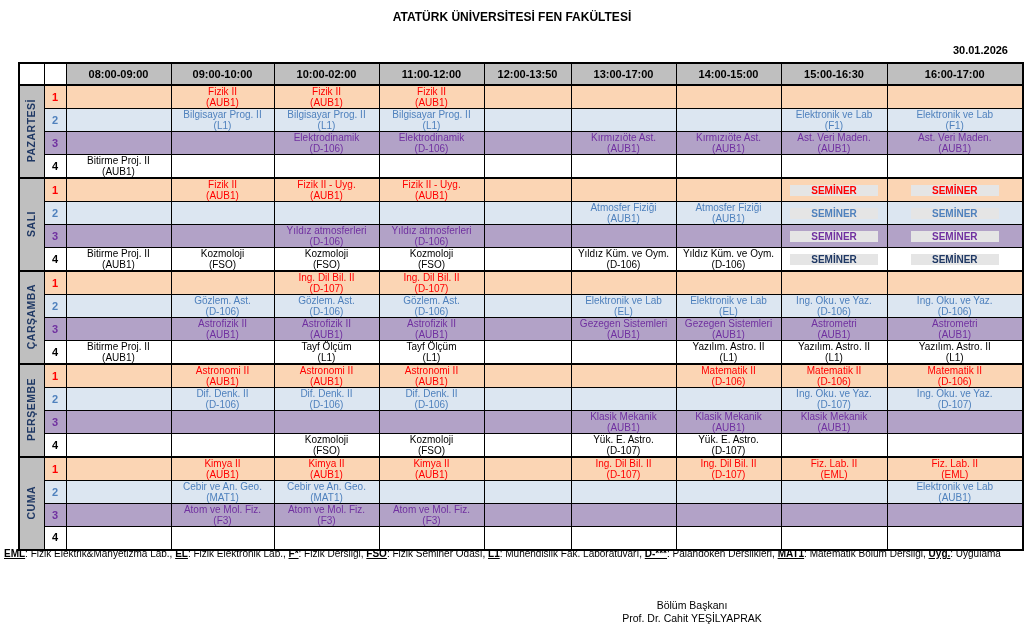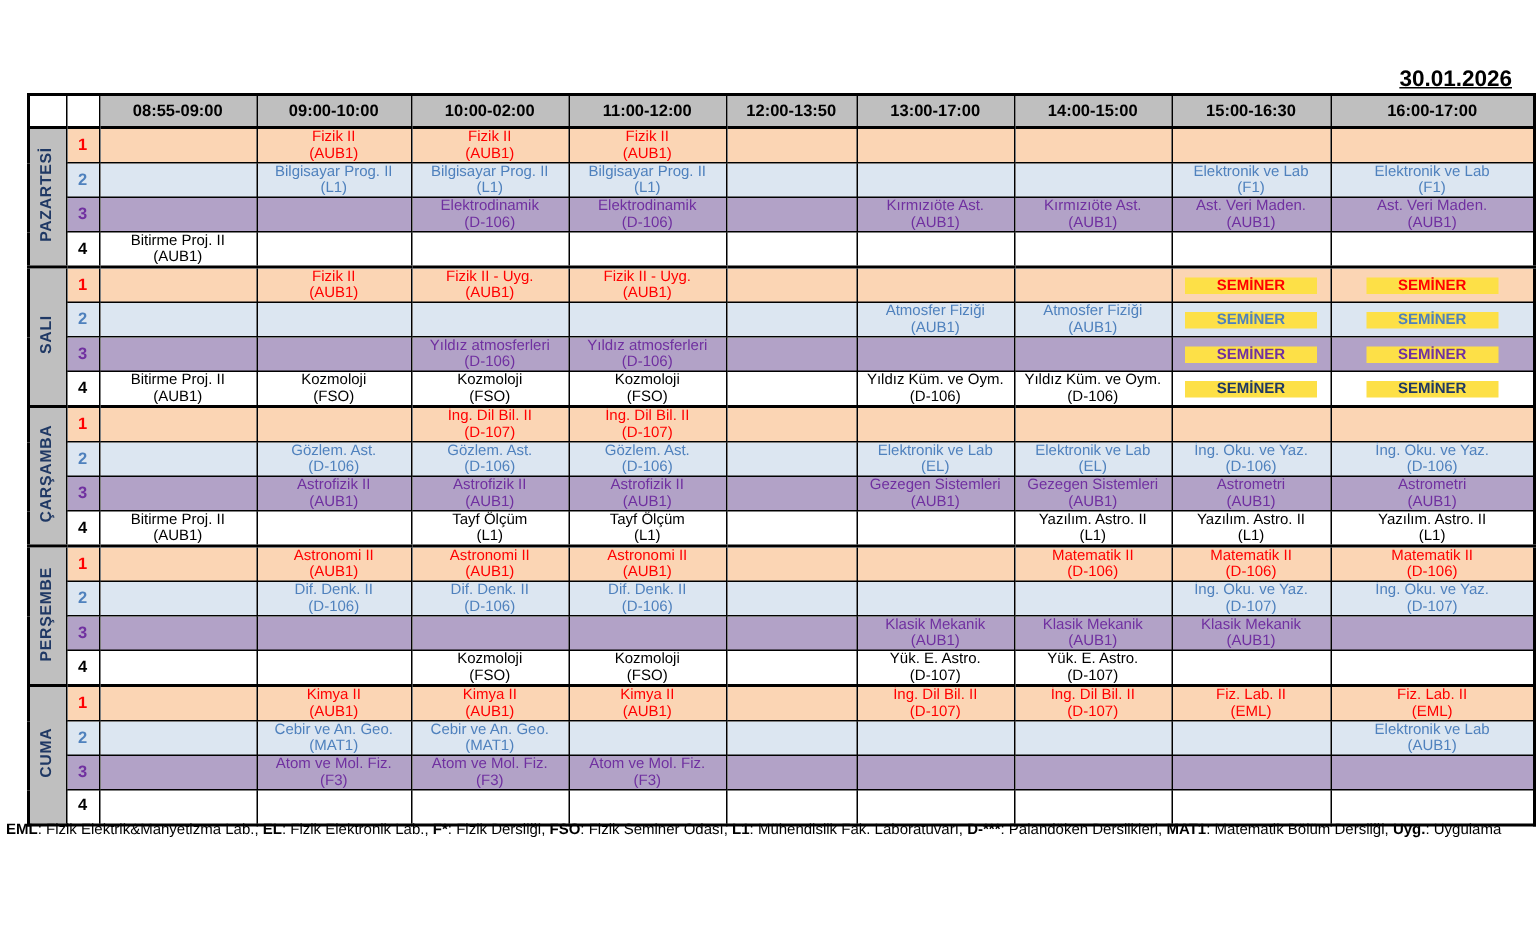--- a/index.html
+++ b/index.html
@@ -2,22 +2,22 @@
 <html><head>
 <meta charset="utf-8">
 <style>
   html,body{margin:0;padding:0;background:#fff;}
   .page{
     position:relative;width:1024px;height:628px;background:#fff;overflow:hidden;
     font-family:"Liberation Sans","DejaVu Sans",sans-serif;color:#000;
   }
   .titles{position:absolute;top:10px;left:0;width:100%;text-align:center;
     font-weight:bold;font-size:12px;line-height:14px;}
-  .doc-date{position:absolute;top:44px;right:16px;font-weight:bold;font-size:15px;
-    text-decoration:underline;}
+  .doc-date{position:absolute;top:44px;right:16px;font-weight:bold;font-size:11px;
+    }
   table.schedule{
     position:absolute;top:62px;left:18px;width:1004px;
     border-collapse:collapse;table-layout:fixed;border:2px solid #000;
   }
   table.schedule th,table.schedule td{
     border:1px solid #000;padding:0;text-align:center;vertical-align:middle;
     overflow:hidden;
   }
   thead th{height:20px;background:#bfbfbf;font-size:11px;font-weight:bold;}
   thead th.corner{background:#ffffff;}
@@ -31,35 +31,36 @@
   .num-cell{font-weight:bold;font-size:11px;}
   tr.r1 .num-cell,tr.r1 .slot{background:#fbd5b4;}
   tr.r2 .num-cell,tr.r2 .slot{background:#dce6f1;}
   tr.r3 .num-cell,tr.r3 .slot{background:#b2a2c7;}
   tr.r4 .num-cell,tr.r4 .slot{background:#ffffff;}
   tr.r1 .num-cell,tr.r1 .slot{color:#ff0000;}
   tr.r2 .num-cell,tr.r2 .slot{color:#4f81bd;}
   tr.r3 .num-cell,tr.r3 .slot{color:#7030a0;}
   tr.r4 .num-cell,tr.r4 .slot{color:#000000;}
   tr.day-start td{border-top:2px solid #000;}
-  .seminar{display:inline-block;background:#fde047;font-weight:bold;padding:0 21px;}
+  .seminar{display:inline-block;background:#e5e5e5;font-weight:bold;padding:0 21px;}
   tr.r4 .seminar{color:#1f3864;}
   .legend{position:absolute;top:548px;left:4px;width:1016px;font-size:10px;line-height:12px;}
-  .legend b{font-weight:bold;}
+  .legend b{font-weight:bold;text-decoration:underline;}
   .sig{position:absolute;top:599px;text-align:center;font-size:10.5px;line-height:13px;
     transform:translateX(-50%);white-space:nowrap;}
   .sig-left{left:146px;}
   .sig-right{left:692px;}
 </style>
 </head>
 <body>
 
 <div class="page">
 
   <div class="titles">
+    <div>ATATÜRK ÜNİVERSİTESİ FEN FAKÜLTESİ</div>
   </div>
 
   <div class="doc-date">30.01.2026</div>
 
   <table class="schedule">
     <colgroup>
       <col style="width:25px">
         <col style="width:22px">
       <col style="width:105px">
         <col style="width:103px">
@@ -68,21 +69,21 @@
         <col style="width:87px">
         <col style="width:105px">
       <col style="width:105px">
         <col style="width:106px">
         <col style="width:136px">
     </colgroup>
     <thead>
       <tr>
         <th class="corner"></th>
         <th class="corner"></th>
-        <th>08:55-09:00</th>
+        <th>08:00-09:00</th>
         <th>09:00-10:00</th>
         <th>10:00-02:00</th>
         <th>11:00-12:00</th>
         <th>12:00-13:50</th>
         <th>13:00-17:00</th>
         <th>14:00-15:00</th>
         <th>15:00-16:30</th>
         <th>16:00-17:00</th>
       </tr>
     </thead>
@@ -573,14 +574,18 @@
           <td class="slot"></td>
           <td class="slot"></td>
           <td class="slot"></td>
           <td class="slot"></td>
         </tr>
       </tbody>
   </table>
 
   <div class="legend"><b>EML</b><span>: Fizik Elektrik&amp;Manyetizma Lab., </span><b>EL</b><span>: Fizik Elektronik Lab., </span><b>F*</b><span>: Fizik Dersliği, </span><b>FSO</b><span>: Fizik Seminer Odası, </span><b>L1</b><span>: Mühendislik Fak. Laboratuvarı, </span><b>D-***</b><span>: Palandöken Derslikleri, </span><b>MAT1</b><span>: Matematik Bölüm Dersliği, </span><b>Uyg.</b><span>: Uygulama</span></div>
 
+  <div class="sig sig-right">
+    <div>Bölüm Başkanı</div>
+    <div>Prof. Dr. Cahit YEŞİLYAPRAK</div>
+  </div>
 
 </div>
 
 </body></html>

